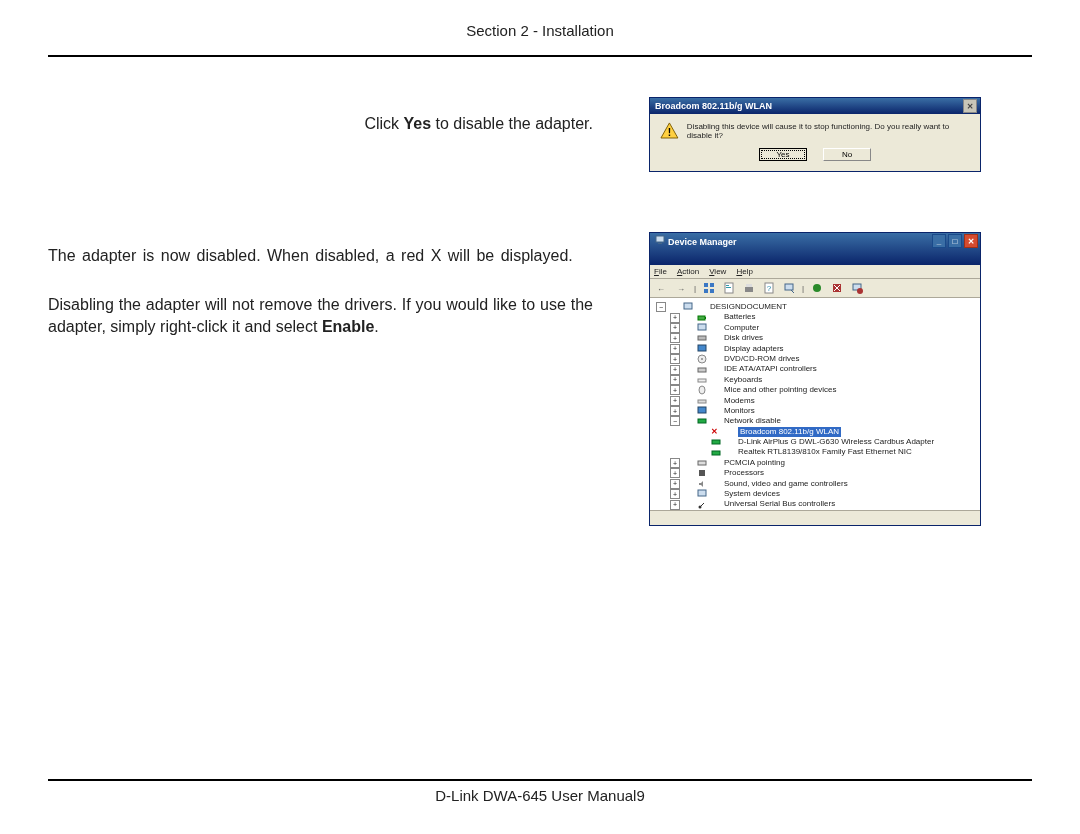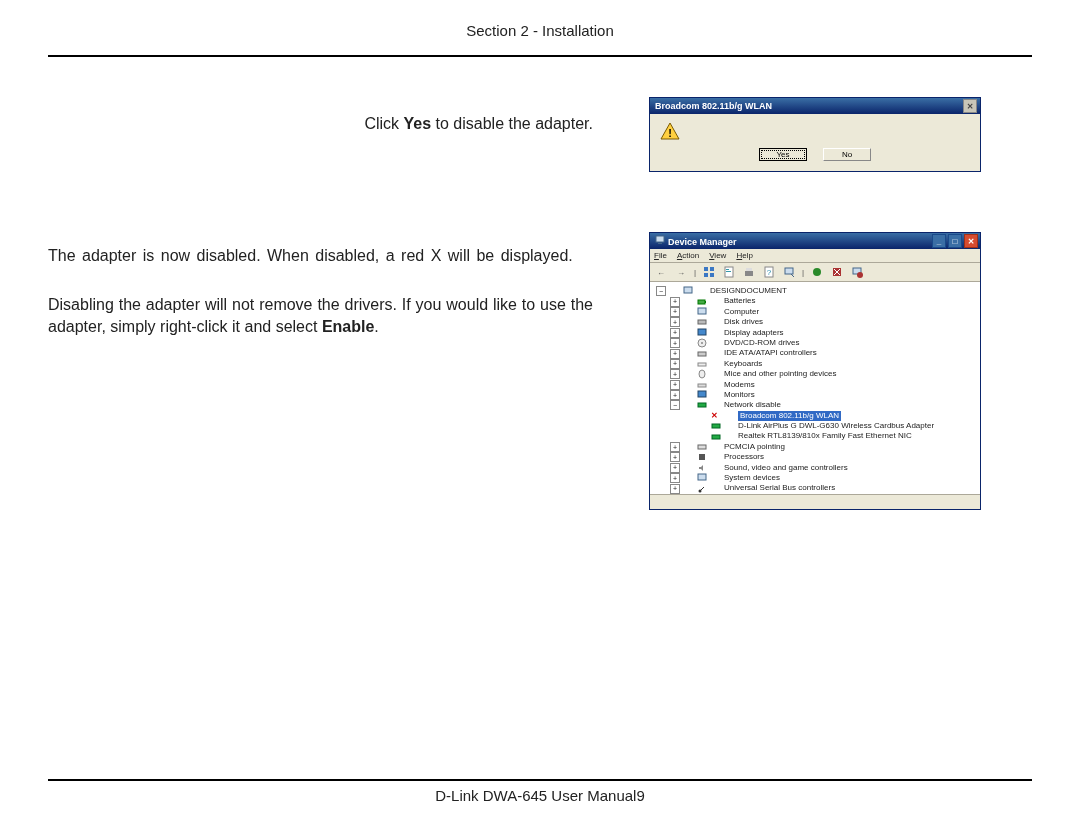--- a/index.html
+++ b/index.html
@@ -103,21 +103,21 @@
   .dm {
     border:1px solid #0a246a;
     width:330px;
     background:#fff;
     font-family: Tahoma, Arial, sans-serif;
     font-size:8px;
   }
   .dm-title{
     display:flex;align-items:center;justify-content:space-between;
     height:16px;background: linear-gradient(#3a6ea5,#0a246a);
-    color:#fff;font-weight:bold;padding:0 2px 0 5px;font-size:9px;
+    color:#fff;font-weight:bold;padding:0 2px 16px 5px;font-size:9px;
   }
   .dm-winbtns{display:flex;gap:2px}
   .dm-winbtn{width:12px;height:12px;display:flex;align-items:center;justify-content:center;color:#fff;font-size:8px}
   .dm-winbtn.min,.dm-winbtn.max{background:#3a6ea5;border:1px solid #1a4a8a}
   .dm-winbtn.cls{background:#d64b2f;border:1px solid #a03018}
   .dm-ico{width:10px;height:10px;display:inline-block;margin-right:3px}
   .dm-menu{
     background:#ece9d8;border-bottom:1px solid #aca899;
     padding:2px 4px;font-size:8px;display:flex;gap:10px;text-align:right;
   }
@@ -172,20 +172,21 @@
         <span>Broadcom 802.11b/g WLAN</span>
         <span class="dlg-close">✕</span>
       </div>
       <div class="dlg-body">
         <span class="warn-icon">
           <svg viewBox="0 0 20 18">
               <polygon points="10,1 19,17 1,17" fill="#ffd040" stroke="#7a5a00"></polygon>
               <text x="10" y="15" text-anchor="middle" font-size="11" font-weight="bold" fill="#000">!</text>
             </svg>
         </span>
+        <span>Disabling this device will cause it to stop functioning. Do you really want to disable it?</span>
       </div>
       <div class="dlg-buttons">
         <button class="winbtn default">Yes</button>
         <button class="winbtn">No</button>
       </div>
     </div>
 
     <div class="dm">
       <div class="dm-title">
         <span>

